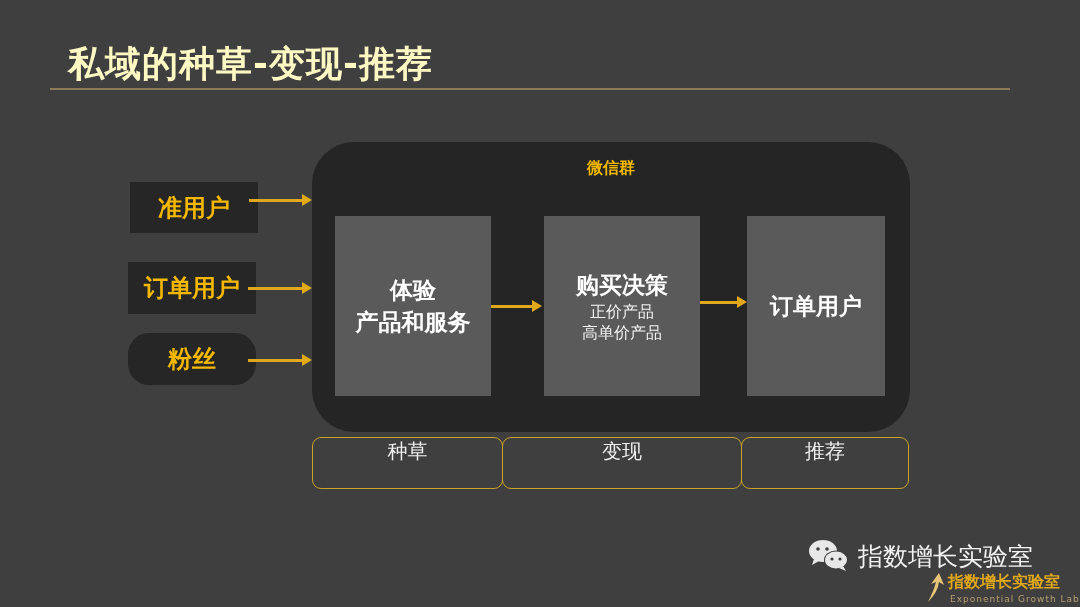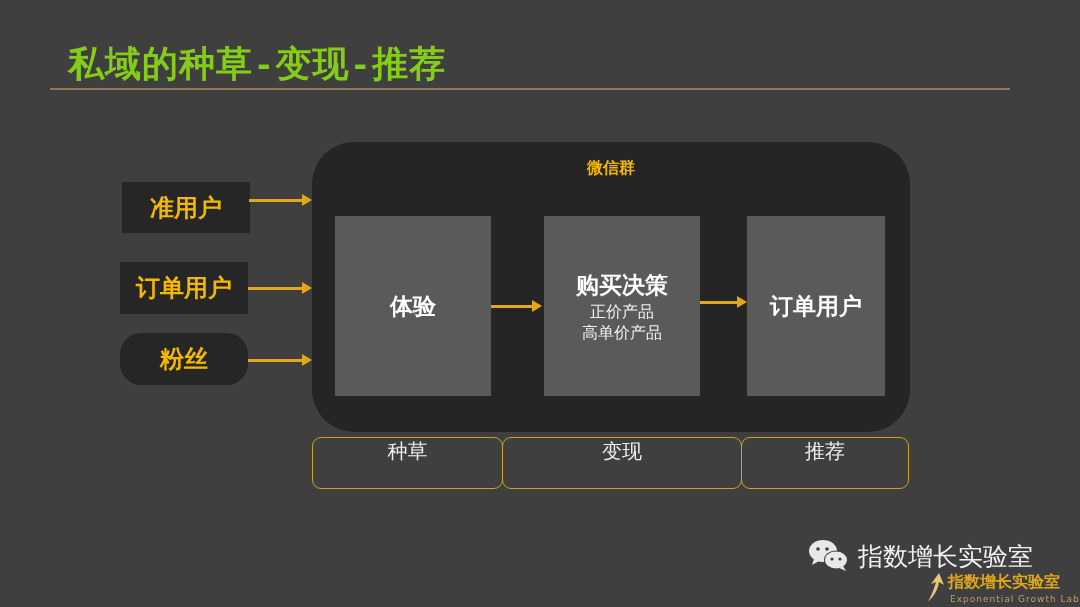--- a/index.html
+++ b/index.html
@@ -1,20 +1,20 @@
 <!DOCTYPE html>
 <html><head>
 <meta charset="utf-8">
 <style>
   * { margin:0; padding:0; box-sizing:border-box; }
   html, body { width:1080px; height:607px; overflow:hidden; }
   body { background:#3f3f3f; font-family:"DejaVu Sans","Liberation Sans",sans-serif; position:relative; }
-  .title { position:absolute; left:68px; top:40px; font-size:36px; font-weight:bold; color:#84cc16; letter-spacing:1px;font-family:Liberation Mono, monospace; }
+  .title { position:absolute; left:68px; top:40px; font-size:36px; font-weight:bold; color:#fef9c3; letter-spacing:1px; }
   .divider { position:absolute; left:50px; top:88px; width:960px; height:2px; background:#8a7a55; }
-  .src { position:absolute; width:128px; background:#262626; color:#f5b800; font-weight:bold; font-size:24px; display:flex; align-items:center; justify-content:center; }
+  .src { position:absolute; width:128px; background:#262626; color:#f5b800; font-weight:bold; font-size:24px; display:flex; align-items:center; justify-content:center;margin-left:8px; }
   .arrow { position:absolute; height:3px; background:#e0a81a; }
   .arrow::after { content:""; position:absolute; right:-8px; top:-5px; border-left:10px solid #e0a81a; border-top:6.5px solid transparent; border-bottom:6.5px solid transparent; }
   .group { position:absolute; left:312px; top:142px; width:598px; height:290px; background:#252525; border-radius:42px; }
   .group-title { position:absolute; left:0; width:100%; top:16px; text-align:center; font-size:16px; font-weight:bold; color:#f5b800; }
   .stage { position:absolute; background:#5a5a5a; color:#fff; display:flex; flex-direction:column; align-items:center; justify-content:center; text-align:center; }
   .stage .main { font-size:23px; font-weight:bold; line-height:32px; }
   .stage .sub { font-size:16px; line-height:21px; color:#f0f0f0; }
   .phase { position:absolute; top:437px; height:52px; border:1.5px solid #c9a227; border-radius:9px; color:#f0f0f0; font-size:20px; display:flex; align-items:flex-start; justify-content:center; }
   .wm { position:absolute; left:808px; top:538px; display:flex; align-items:center; }
   .wm-text { color:#f2f2f2; font-size:25px; margin-left:8px; }
@@ -41,20 +41,21 @@
 <div class="arrow" style="left:249px; top:199px; width:55px;"></div>
 <div class="arrow" style="left:248px; top:287px; width:56px;"></div>
 <div class="arrow" style="left:248px; top:359px; width:56px;"></div>
 
 <div class="group">
   <div class="group-title">微信群</div>
 </div>
 
 <div class="stage" style="left:335px; top:216px; width:156px; height:180px;">
   <div class="main">体验</div>
+  <div class="main">产品和服务</div>
 </div>
 <div class="stage" style="left:544px; top:216px; width:156px; height:180px;text-align:right;">
   <div class="main">购买决策</div>
   <div class="sub">正价产品</div>
   <div class="sub">高单价产品</div>
 </div>
 <div class="stage" style="left:747px; top:216px; width:138px; height:180px;">
   <div class="main">订单用户</div>
 </div>
 

